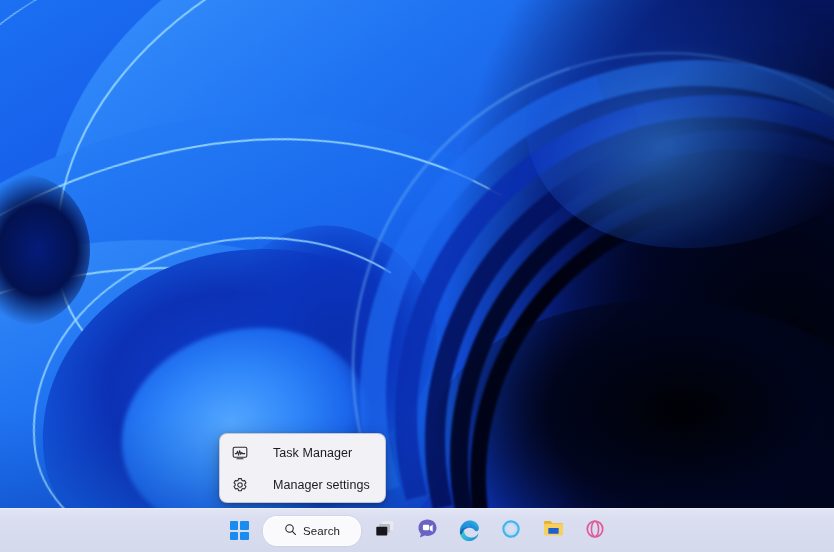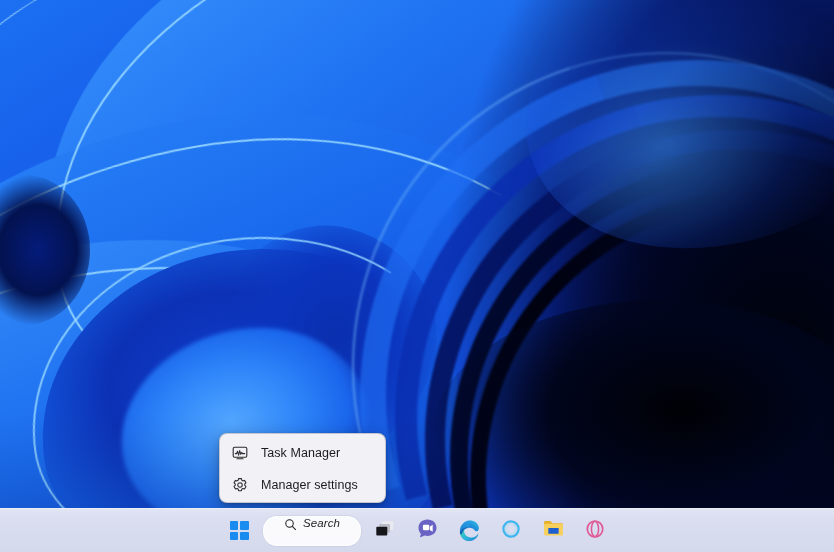--- a/index.html
+++ b/index.html
@@ -238,20 +238,21 @@
   }
   .menu-item {
     display: flex;
     align-items: center;
     height: 32px;
     margin: 0 3px;
     padding: 0 8px;
     border-radius: 5px;
     cursor: default;
     box-sizing: border-box;
+    gap: 12px;
   }
   .menu-icon {
     width: 18px;
     height: 18px;
     margin-right: 12px;
     display: flex;
     align-items: center;
     justify-content: center;
     flex: 0 0 auto;
   }
@@ -309,26 +310,25 @@
 
   
   #search-pill {
     width: 96px;
     height: 28px;
     border-radius: 14px;
     background: rgba(255,255,255,0.86);
     border: 1px solid rgba(255,255,255,0.95);
     box-shadow: 0 0 0 0.5px rgba(140,145,175,0.25);
     display: flex;
-    align-items: flex-start;
+    align-items: center;
     justify-content: center;
     gap: 6px;
     cursor: text;
     flex: 0 0 auto;
-    font-style: italic;
   }
   .search-text {
     font-size: 11.5px;
     color: #1d1d1d;
     letter-spacing: 0.1px;
   }
 </style>
 </head>
 <body>
 

